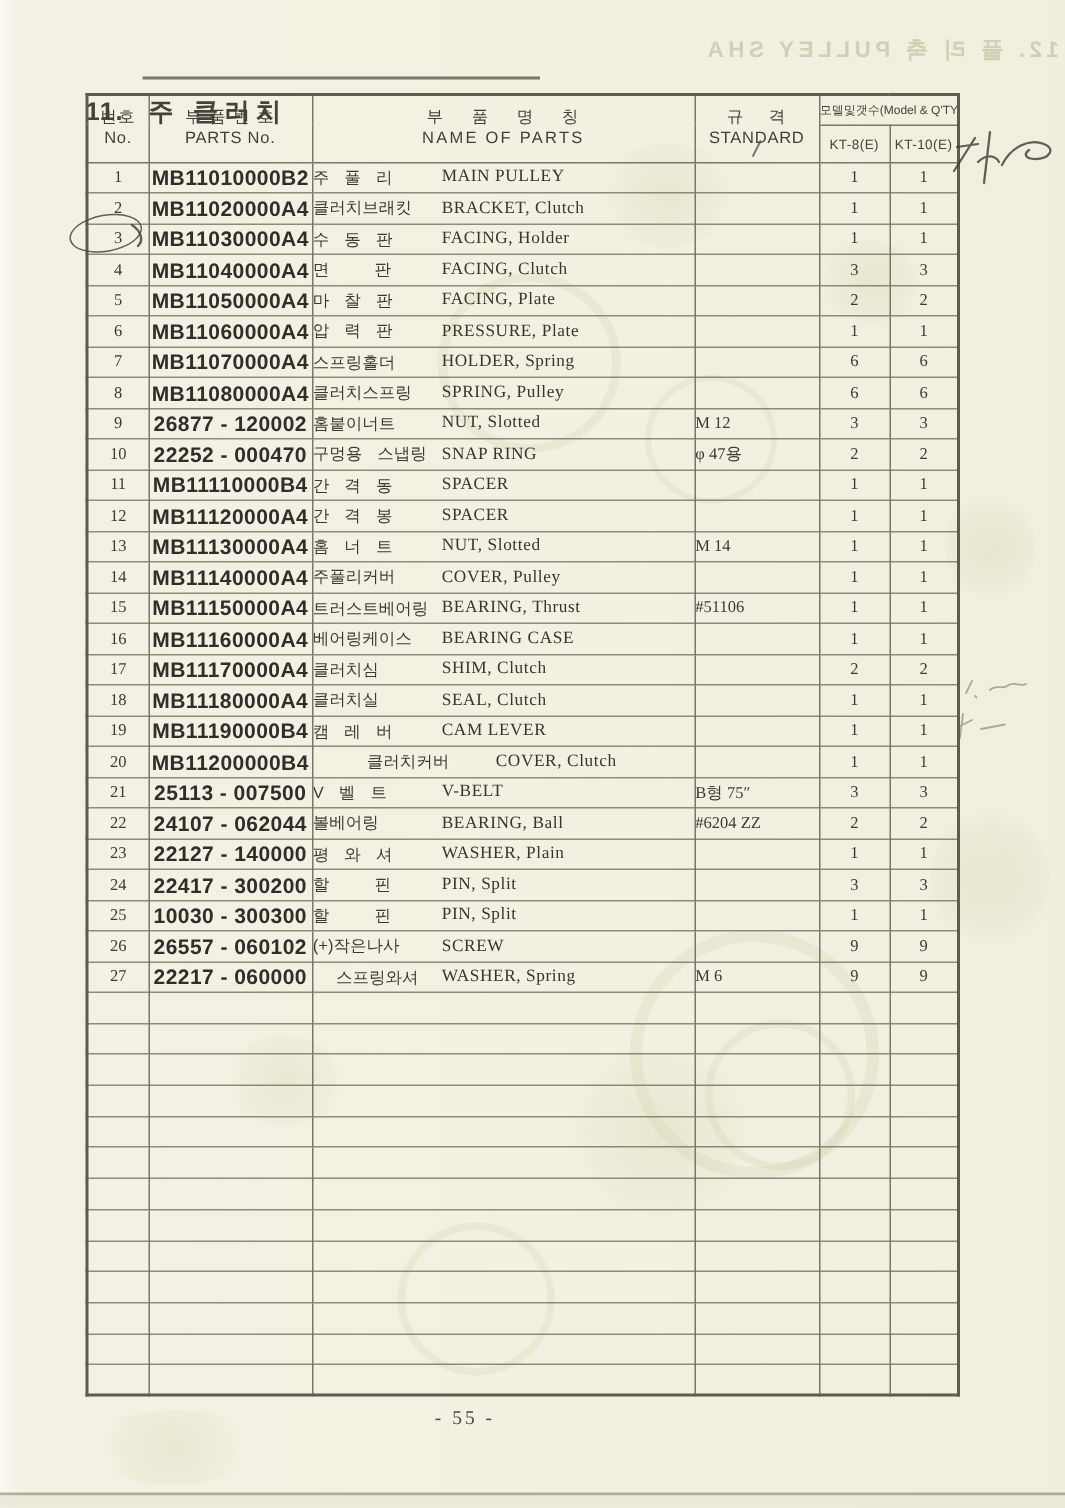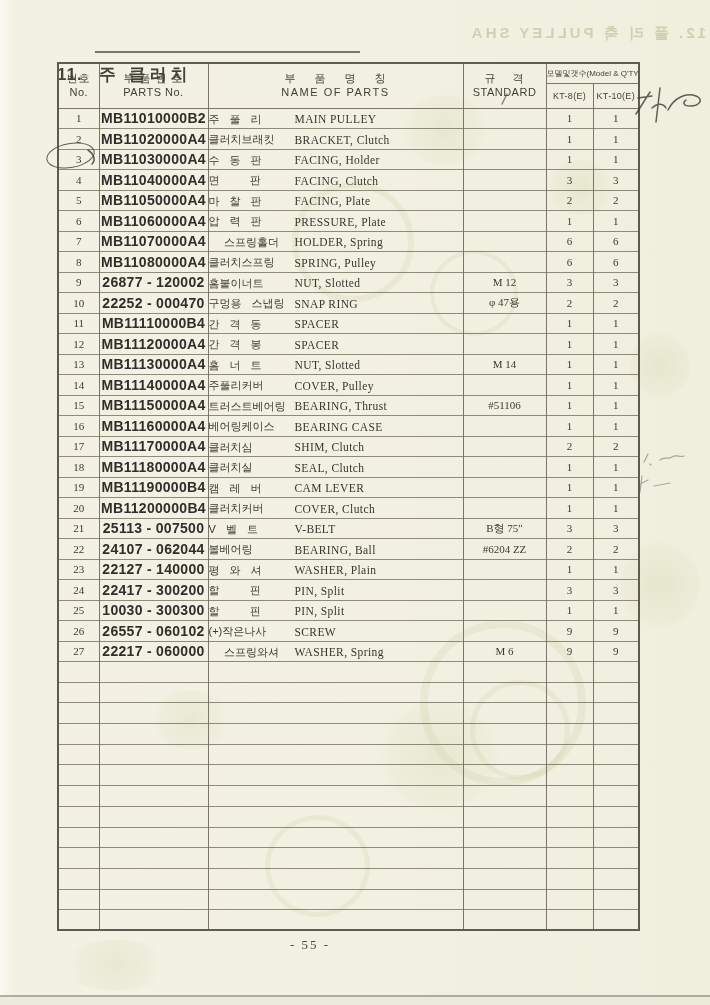--- a/index.html
+++ b/index.html
@@ -36,21 +36,21 @@
   th.std-h .l1{word-spacing:12px;}
   th.modelqty{font-size:8px;letter-spacing:0;color:#45433a;}
   th.kt{font-size:9px;letter-spacing:0.3px;color:#45433a;}
   tr.data-row{height:20.5px;}
   tr.empty-row{height:20.7px;}
   td.c-no{text-align:center;font-family:"Liberation Serif",serif;font-size:11px;}
   td.c-parts{text-align:center;font-size:14px;font-weight:600;letter-spacing:0.3px;color:#2f2e2a;}
   td.c-name{padding-left:6px;}
   td.c-name .kr{display:inline-block;min-width:86px;font-size:11px;word-spacing:7px;color:#3b3a32;vertical-align:middle;}
   td.c-name .en{font-family:"Liberation Serif",serif;font-size:11.5px;letter-spacing:0.4px;color:#37362e;vertical-align:middle;}
-  td.c-std{text-align:center;font-family:"Liberation Serif",serif;font-size:11px;}
+  td.c-std{font-family:"Liberation Serif",serif;font-size:11px;}
   td.c-qty{text-align:center;font-family:"Liberation Serif",serif;font-size:11px;}
   
   .page-number{position:absolute;left:250px;top:937px;width:120px;text-align:center;
                font-family:"Liberation Serif",serif;font-size:13px;letter-spacing:2px;color:#4a4944;}
   
   .circle-3{position:absolute;left:46px;top:143px;width:47px;height:23px;border:1.6px solid rgba(70,68,62,0.85);
             border-radius:50%;transform:rotate(-10deg);background:transparent;}
   .hand{position:absolute;pointer-events:none;}
 </style>
 </head>
@@ -160,21 +160,21 @@
           <td class="c-no">6</td>
           <td class="c-parts">MB11060000A4</td>
           <td class="c-name"><span class="kr" style="white-space: pre;">압 력 판</span><span class="en">PRESSURE, Plate</span></td>
           <td class="c-std"></td>
           <td class="c-qty">1</td>
           <td class="c-qty">1</td>
         </tr>
         <tr class="data-row">
           <td class="c-no">7</td>
           <td class="c-parts">MB11070000A4</td>
-          <td class="c-name"><span class="kr" style="white-space: pre; text-align: center;">스프링홀더</span><span class="en">HOLDER, Spring</span></td>
+          <td class="c-name"><span class="kr" style="white-space: pre;">스프링홀더</span><span class="en">HOLDER, Spring</span></td>
           <td class="c-std"></td>
           <td class="c-qty">6</td>
           <td class="c-qty">6</td>
         </tr>
         <tr class="data-row">
           <td class="c-no">8</td>
           <td class="c-parts">MB11080000A4</td>
           <td class="c-name"><span class="kr" style="white-space: pre;">클러치스프링</span><span class="en">SPRING, Pulley</span></td>
           <td class="c-std"></td>
           <td class="c-qty">6</td>
@@ -264,21 +264,21 @@
           <td class="c-no">19</td>
           <td class="c-parts">MB11190000B4</td>
           <td class="c-name"><span class="kr" style="white-space: pre;">캠 레 버</span><span class="en">CAM LEVER</span></td>
           <td class="c-std"></td>
           <td class="c-qty">1</td>
           <td class="c-qty">1</td>
         </tr>
         <tr class="data-row">
           <td class="c-no">20</td>
           <td class="c-parts">MB11200000B4</td>
-          <td class="c-name"><span class="kr" style="white-space: pre;">클러치커버</span><span class="en">COVER, Clutch</span></td>
+          <td class="c-name"><span class="kr" style="white-space: pre; padding-left: 36px;">클러치커버</span><span class="en">COVER, Clutch</span></td>
           <td class="c-std"></td>
           <td class="c-qty">1</td>
           <td class="c-qty">1</td>
         </tr>
         <tr class="data-row">
           <td class="c-no">21</td>
           <td class="c-parts">25113 - 007500</td>
           <td class="c-name"><span class="kr" style="white-space: pre;">V 벨 트</span><span class="en">V-BELT</span></td>
           <td class="c-std">B형 75″</td>
           <td class="c-qty">3</td>

